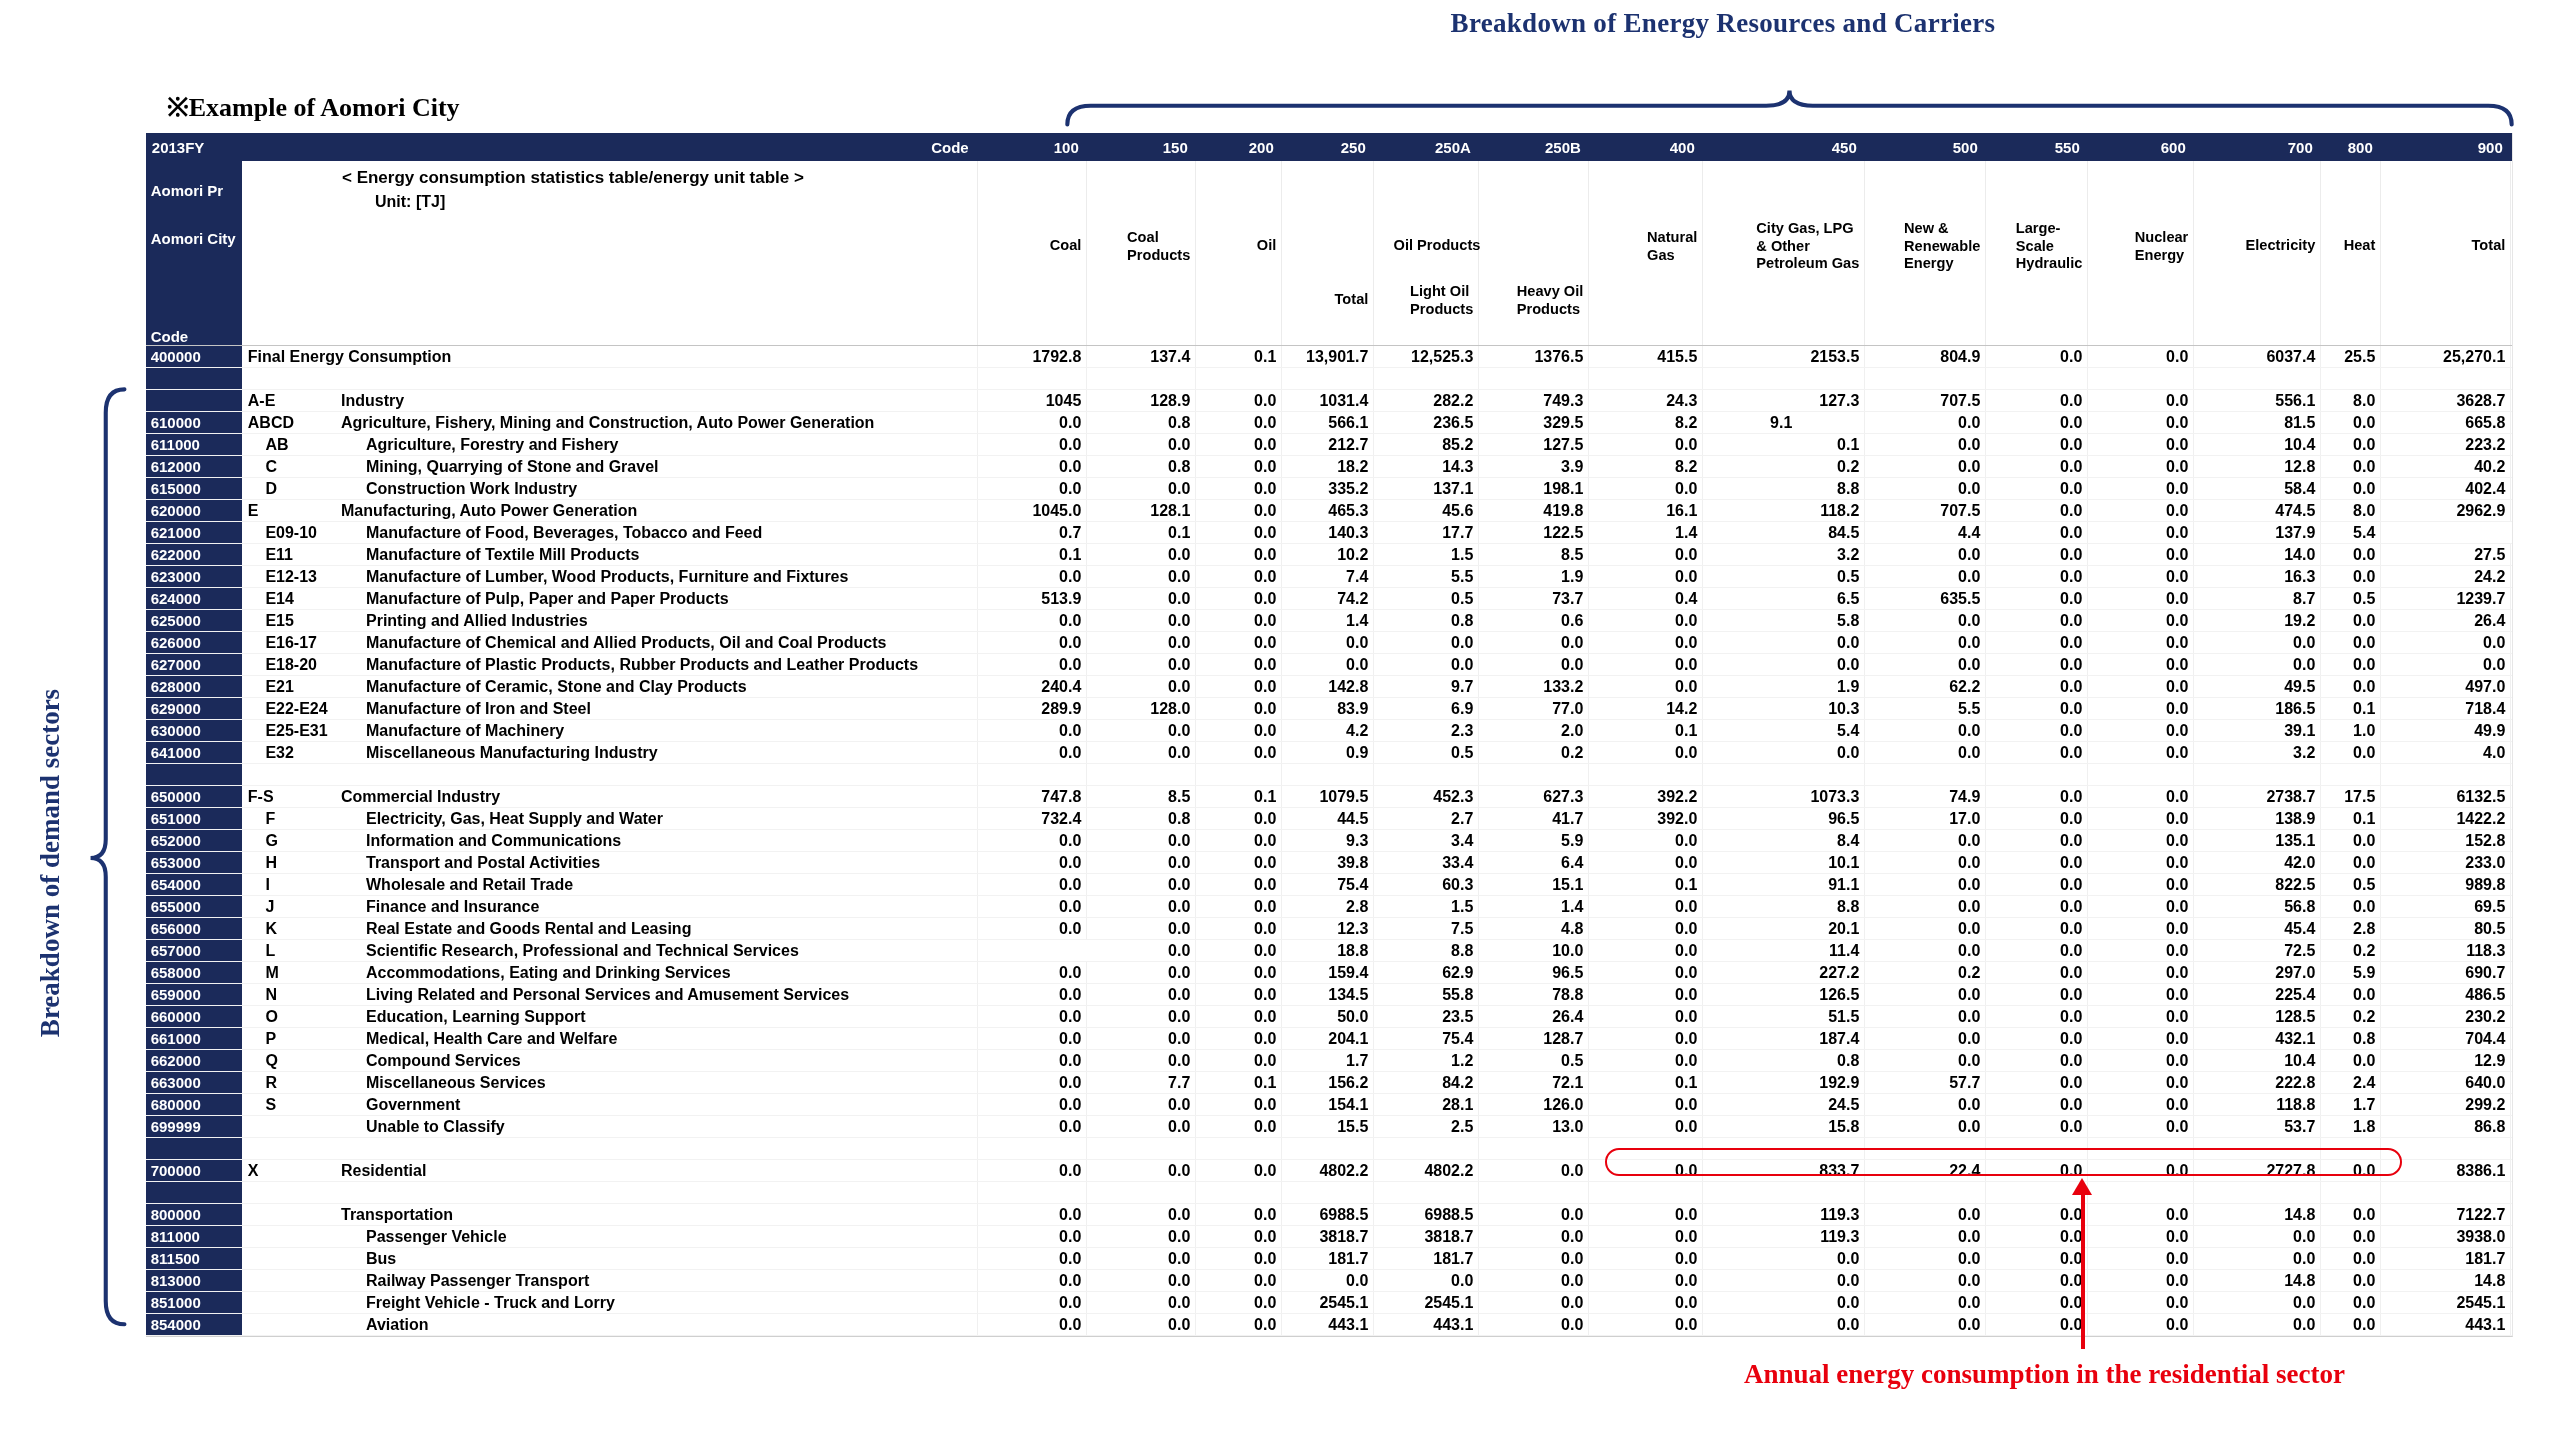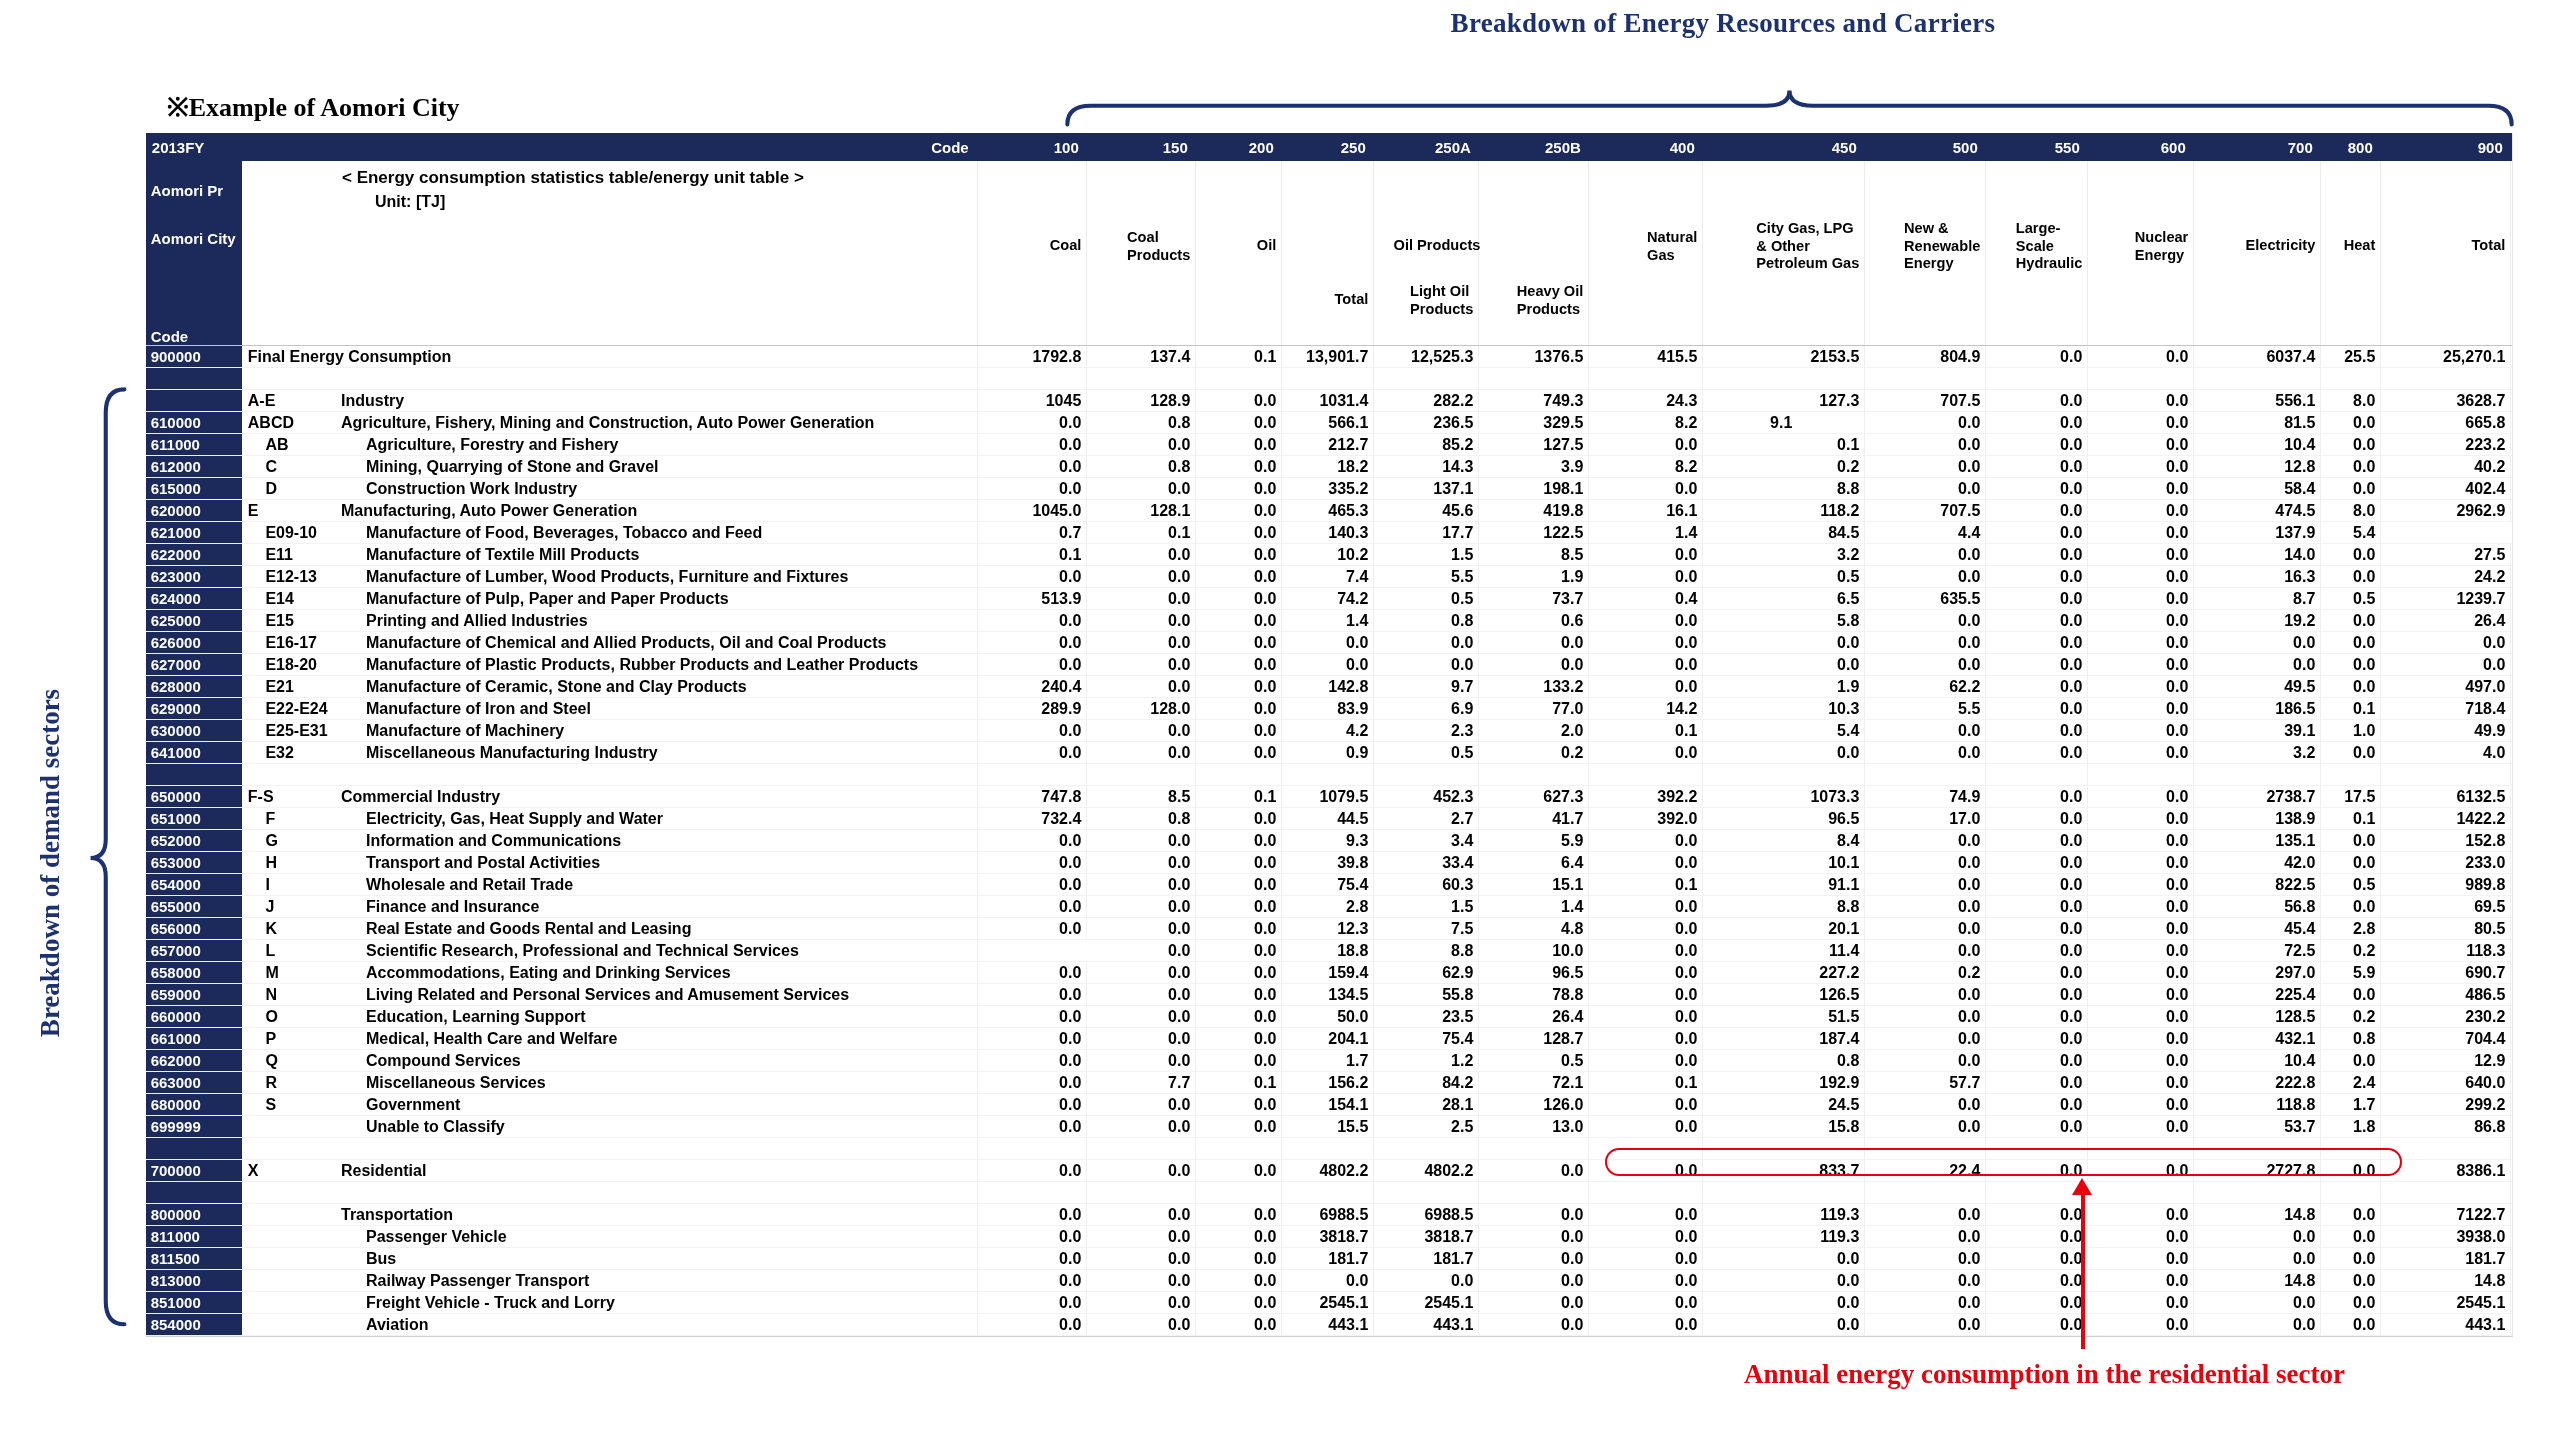--- a/index.html
+++ b/index.html
@@ -189,21 +189,21 @@
         </div>
         <div class="hcell" style="width: 130px;">
           <span>Total</span>
         </div>
       </div>
     <div class="oilgroup">Oil Products</div>
   </div>
 
   <div class="tbody">
       <div class="row">
-        <div class="ccode">900000</div>
+        <div class="ccode">400000</div>
         <div class="clabel"><span class="name lv0">Final Energy Consumption</span></div>
         <div class="num" style="width: 109px;">1792.8</div>
         <div class="num" style="width: 109px;">137.4</div>
         <div class="num" style="width: 86px;">0.1</div>
         <div class="num" style="width: 92px;">13,901.7</div>
         <div class="num" style="width: 105px;">12,525.3</div>
         <div class="num" style="width: 110px;">1376.5</div>
         <div class="num" style="width: 114px;">415.5</div>
         <div class="num" style="width: 162px;">2153.5</div>
         <div class="num" style="width: 121px;">804.9</div>

